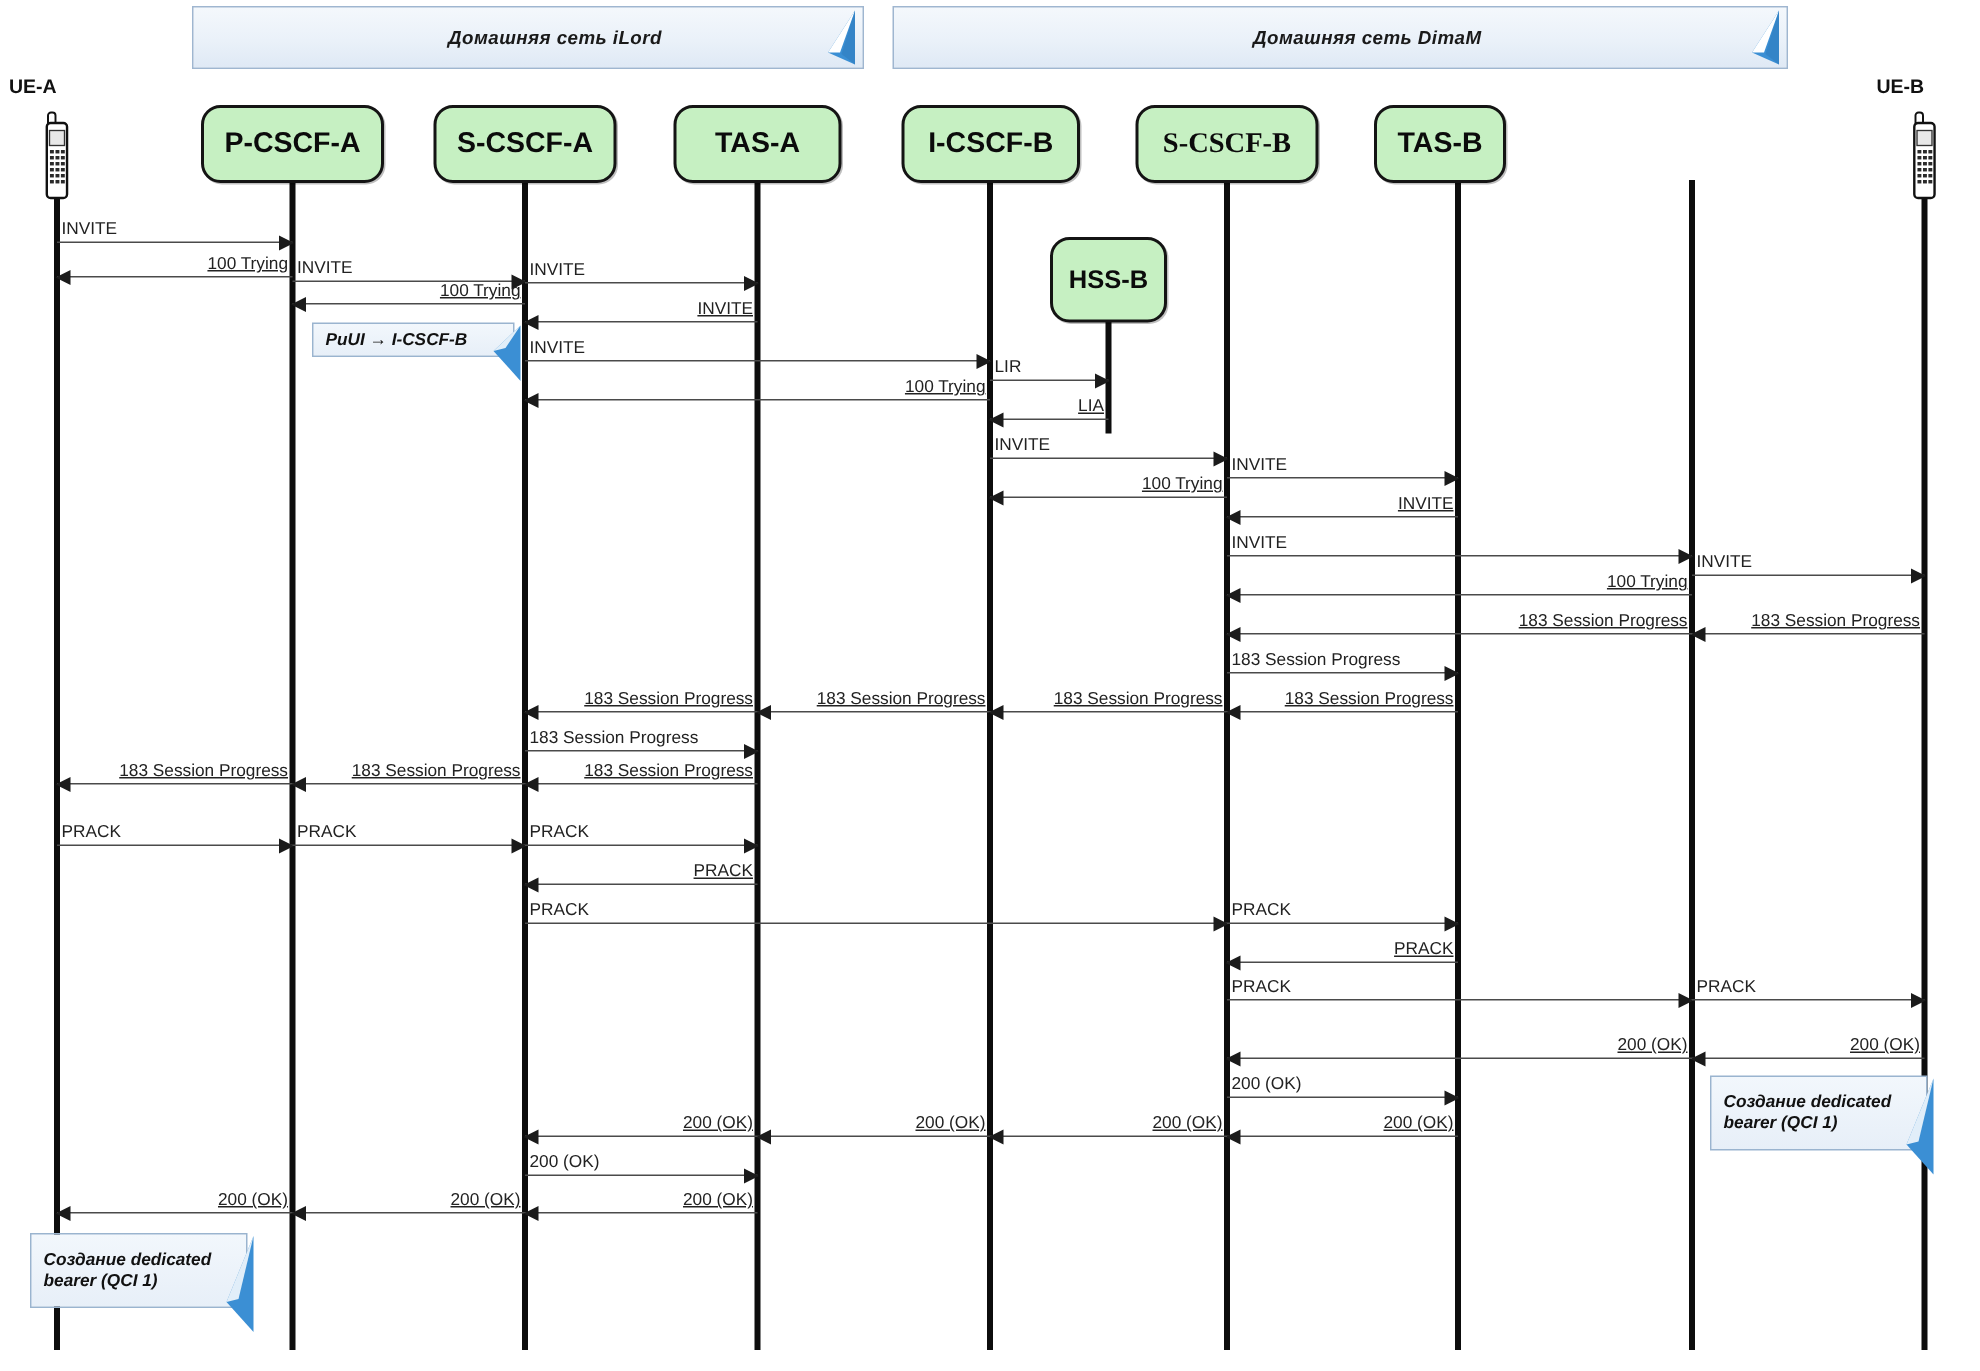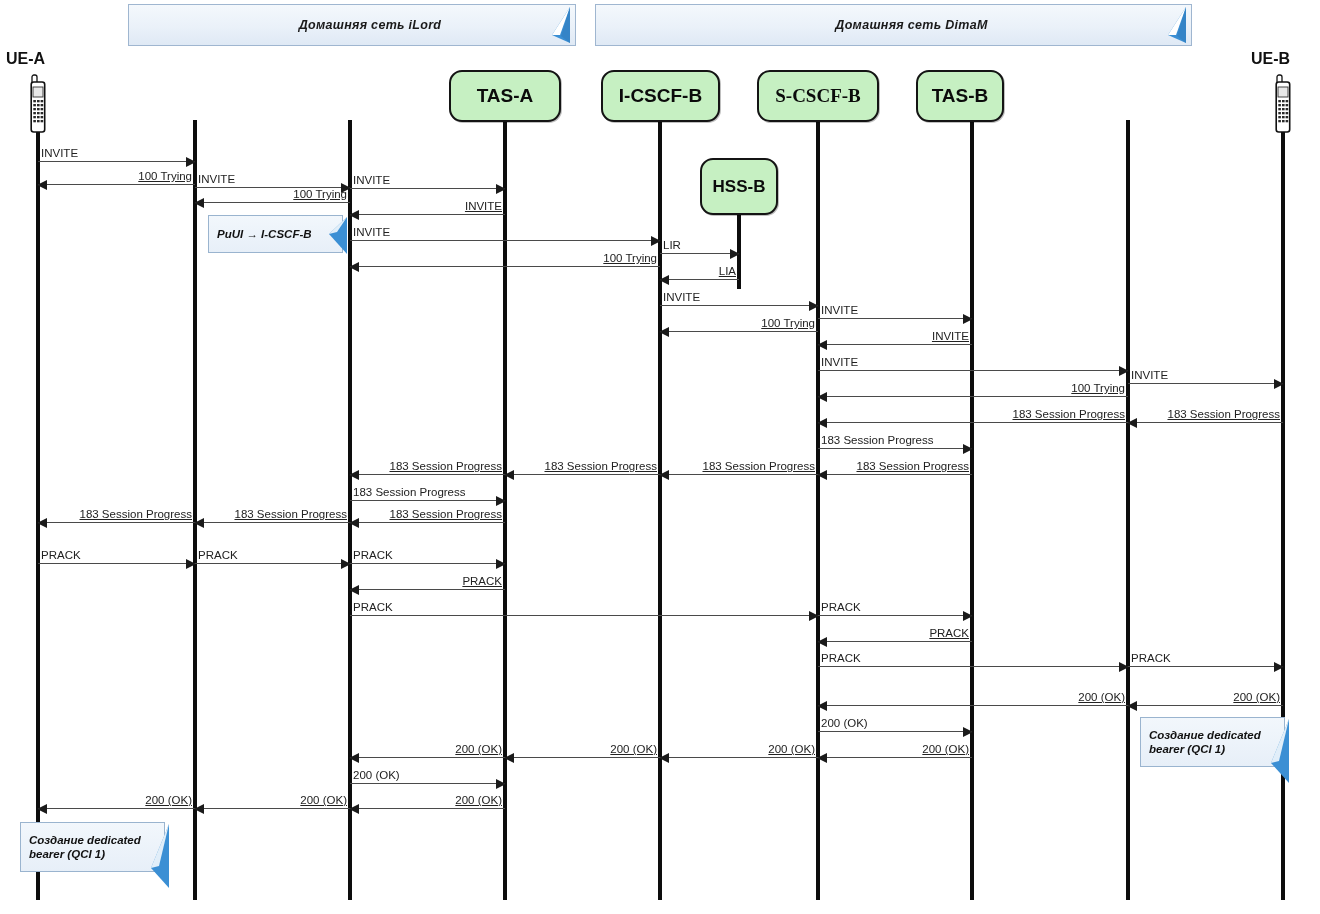--- a/index.html
+++ b/index.html
@@ -15,21 +15,21 @@
   .node{position:absolute;box-sizing:border-box;background:#c6f0c2;border:2.2px solid #141414;
         border-radius:13px;display:flex;align-items:center;justify-content:center;
         box-shadow:1px 1px 0 rgba(0,0,0,.25);}
   .node span{font-weight:bold;font-size:19px;color:#0b0b0b;white-space:nowrap;}
   .node.small span{font-size:17px;}
 
   
   .life{position:absolute;width:4px;background:#0d0d0d;}
 
   
-  .ue-label{position:absolute;font-weight:bold;font-size:16px;color:#111;}
+  .ue-label{position:absolute;font-weight:bold;font-size:13px;color:#111;}
   .phone{position:absolute;width:21px;height:63px;}
 
   
   .msg{position:absolute;height:1px;}
   .msg .line{position:absolute;left:0;top:0;width:100%;height:1.4px;background:#4a4a4a;}
   .msg .head{position:absolute;top:-4.4px;width:0;height:0;border-top:5px solid transparent;border-bottom:5px solid transparent;}
   .msg.r .head{right:-1px;border-left:10px solid #1b1b1b;}
   .msg.l .head{left:-1px;border-right:10px solid #1b1b1b;}
   .msg .lbl{position:absolute;bottom:3px;font-size:11.5px;color:#222;white-space:nowrap;line-height:12px;}
   .msg .lbl.s{left:3px;}
@@ -82,21 +82,27 @@
           <rect x="12.6" y="38" width="2.6" height="2.3"></rect>
         <rect x="5.3" y="42" width="2.6" height="2.3"></rect>
           <rect x="9" y="42" width="2.6" height="2.3"></rect>
           <rect x="12.6" y="42" width="2.6" height="2.3"></rect>
         <rect x="5.3" y="46" width="2.6" height="2.3"></rect>
           <rect x="9" y="46" width="2.6" height="2.3"></rect>
           <rect x="12.6" y="46" width="2.6" height="2.3"></rect>
       </g>
     </svg></div>
     <div class="life" style="left: 193px; top: 120px; height: 780px;"></div>
+    <div class="node" style="left: 134px; top: 70px; width: 122px; height: 52px;">
+      <span>P-CSCF-A</span>
+    </div>
     <div class="life" style="left: 348px; top: 120px; height: 780px;"></div>
+    <div class="node" style="left: 289px; top: 70px; width: 122px; height: 52px;">
+      <span>S-CSCF-A</span>
+    </div>
     <div class="life" style="left: 503px; top: 120px; height: 780px;"></div>
     <div class="node" style="left: 449px; top: 70px; width: 112px; height: 52px;">
       <span>TAS-A</span>
     </div>
     <div class="life" style="left: 658px; top: 120px; height: 780px;"></div>
     <div class="node" style="left: 601px; top: 70px; width: 119px; height: 52px;">
       <span>I-CSCF-B</span>
     </div>
     <div class="life" style="left: 816px; top: 120px; height: 780px;"></div>
     <div class="node" style="left: 757px; top: 70px; width: 122px; height: 52px; font-family: Liberation Serif, serif;">
@@ -371,21 +377,21 @@
     <div class="msg l" style="left: 195px; top: 808px; width: 155px;">
       <div class="line"></div>
       <div class="head"></div>
       <div class="lbl e">200 (OK)</div>
     </div>
     <div class="msg l" style="left: 350px; top: 808px; width: 155px;">
       <div class="line"></div>
       <div class="head"></div>
       <div class="lbl e">200 (OK)</div>
     </div>
-    <div class="callout" style="left: 208px; top: 215px; width: 135px; height: 38px;">
+    <div class="callout" style="left: 208px; top: 215px; width: 135px; height: 23px;">
       <span>PuUI → I-CSCF-B</span>
     </div>
     <div class="tail" style="left: 321px; top: 215px; width: 38px; height: 41px;"><svg width="38" height="41" viewBox="0 0 38 41">
      <polygon points="26,2 26,39 8,19" fill="#3b8fd4"></polygon>
      <polygon points="26,2 8,19 16,17" fill="#ffffff" opacity=".85"></polygon>
    </svg></div>
     <div class="callout" style="left: 1140px; top: 717px; width: 145px; height: 50px;">
       <span>Создание dedicated bearer (QCI 1)</span>
     </div>
     <div class="tail" style="left: 1263px; top: 717px; width: 38px; height: 68px;"><svg width="38" height="68" viewBox="0 0 38 68">

